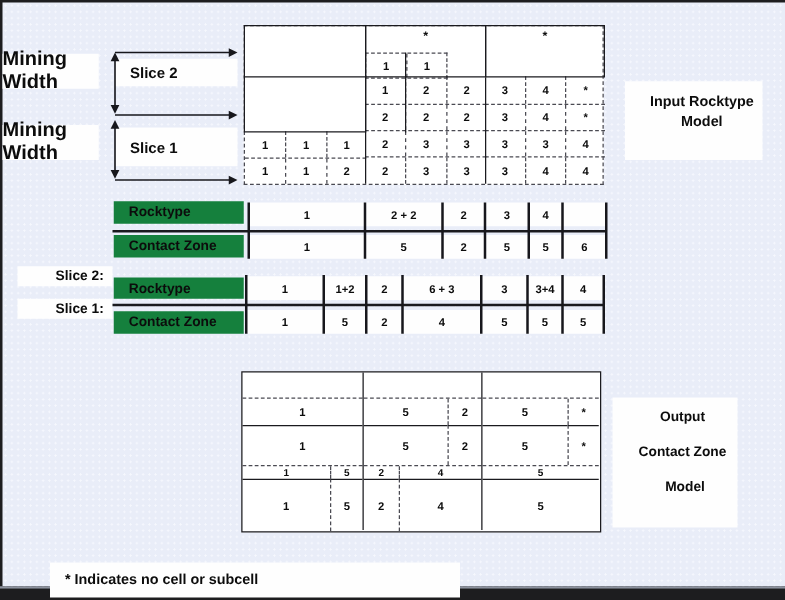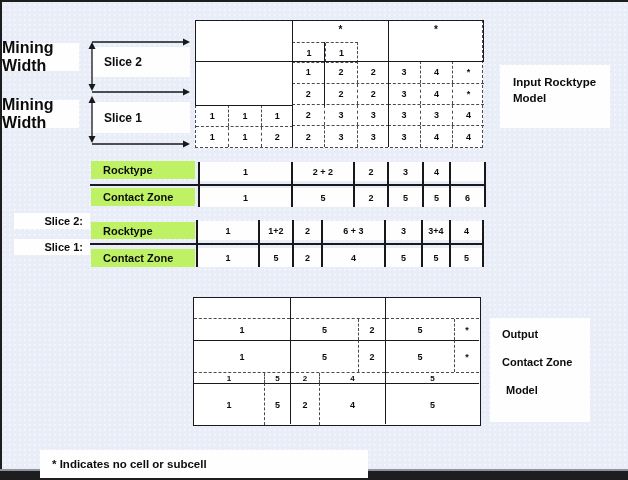--- a/index.html
+++ b/index.html
@@ -26,21 +26,21 @@
   .ig-mid{left:96px;top:40px;width:97px;height:86px;grid-template-rows:22px 21px 21px 22px;}
   .ig-right{left:192px;top:40px;width:96px;height:86px;grid-template-rows:22px 21px 21px 22px;}
   .ig-sub{position:absolute;left:96px;top:21px;width:66px;height:21px;border:1px dashed #4a4a52;display:grid;}
   .ig-sub .grid-row{display:grid;grid-template-columns:1fr 1fr;height:19px;}
   .ig-sub .grid-cell + .grid-cell{border-left:1px dashed #4a4a52;}
   .ov{position:absolute;pointer-events:none;}
   .ov.box{border:1px solid #1a1a1e;}
   .ov.line{background:#1a1a1e;}
   .marker{position:absolute;text-align:center;font-weight:bold;font-size:10px;color:#0c0c0c;line-height:12px;}
   
-  .tlabel{position:absolute;background:#bef264;font-weight:bold;font-size:11px;color:#0c0c0c;
+  .tlabel{position:absolute;background:#15803d;font-weight:bold;font-size:11px;color:#0c0c0c;
           padding-left:12px;display:flex;align-items:center;}
   .bandlabel{position:absolute;background:#fefefe;font-weight:bold;font-size:11px;color:#0c0c0c;
              display:flex;align-items:center;justify-content:flex-end;padding-right:7px;}
   .hline{position:absolute;background:#1a1a1e;height:2px;}
   .trow{position:absolute;background:#fefefe;}
   .trow .grid-row{height:19px;}
   .s2cols .grid-row{grid-template-columns:93px 62px 34px 35px 27px 35px;}
   .s1cols .grid-row{grid-template-columns:62px 34px 29px 63px 37px 28px 33px;}
   .vbar{position:absolute;width:2px;background:#17171c;}
   
@@ -57,21 +57,21 @@
   .og .grid-row:nth-child(2) .grid-cell{border-top:1px solid #1a1a1e;}
   .og .grid-cell + .grid-cell{border-left:1px dashed #4a4a52;}
   .og-bottom .grid-row:first-child .grid-cell{font-size:8px;}
   .og-c0t .grid-row{grid-template-columns:1fr;}
   .og-c0b .grid-row{grid-template-columns:70px 1fr;}
   .og-c1t .grid-row{grid-template-columns:67px 1fr;}
   .og-c1b .grid-row{grid-template-columns:28px 1fr;}
   .og-c2t .grid-row{grid-template-columns:68px 1fr;}
   .og-c2b .grid-row{grid-template-columns:1fr;}
   
-  .caption{position:absolute;background:#fefefe;color:#0c0c0c;font-weight:bold;}
+  .caption{position:absolute;background:#fefefe;color:#0c0c0c;font-weight:bold;text-align:center;}
   .cap-input{left:500px;top:65px;width:110px;height:63px;font-size:11.5px;line-height:16px;padding:9px 0 0 13px;}
   .cap-output{left:490px;top:318px;width:100px;height:104px;font-size:11px;padding:10px 0 0 12px;}
   .cap-output .cline{margin-bottom:16px;}
   .cap-output .indent{margin-left:4px;}
   
   .gray-rule{position:absolute;left:0;top:469px;width:628px;height:2px;background:#8d929e;}
   .bottom-dark{position:absolute;left:0;top:471px;width:628px;height:9px;background:#1d1d1f;}
   .footnote-box{position:absolute;left:40px;top:450px;width:328px;height:28px;background:#fefefe;
                 display:flex;align-items:center;font-weight:bold;font-size:11.5px;color:#0c0c0c;padding-left:12px;}
   
@@ -85,21 +85,21 @@
 
 <div class="stage">
   <div class="slide"></div>
 
   <div class="mband" style="top:43px;">
       <span>Mining Width</span>
     </div>
   <div class="mband" style="top:100px;">
       <span>Mining Width</span>
     </div>
-  <div class="sband" style="top:47px;height:30px;">
+  <div class="sband" style="top:47px;height:22px;">
       <span>Slice 2</span>
     </div>
   <div class="sband" style="top:102px;height:31px;">
       <span>Slice 1</span>
     </div>
 
   <svg class="arrows" width="118" height="116">
     <line x1="8" y1="6" x2="100" y2="6"></line>
       <path d="M99,2.5 L106,6 L99,9.5 z"></path>
     <line x1="8" y1="56" x2="100" y2="56"></line>

